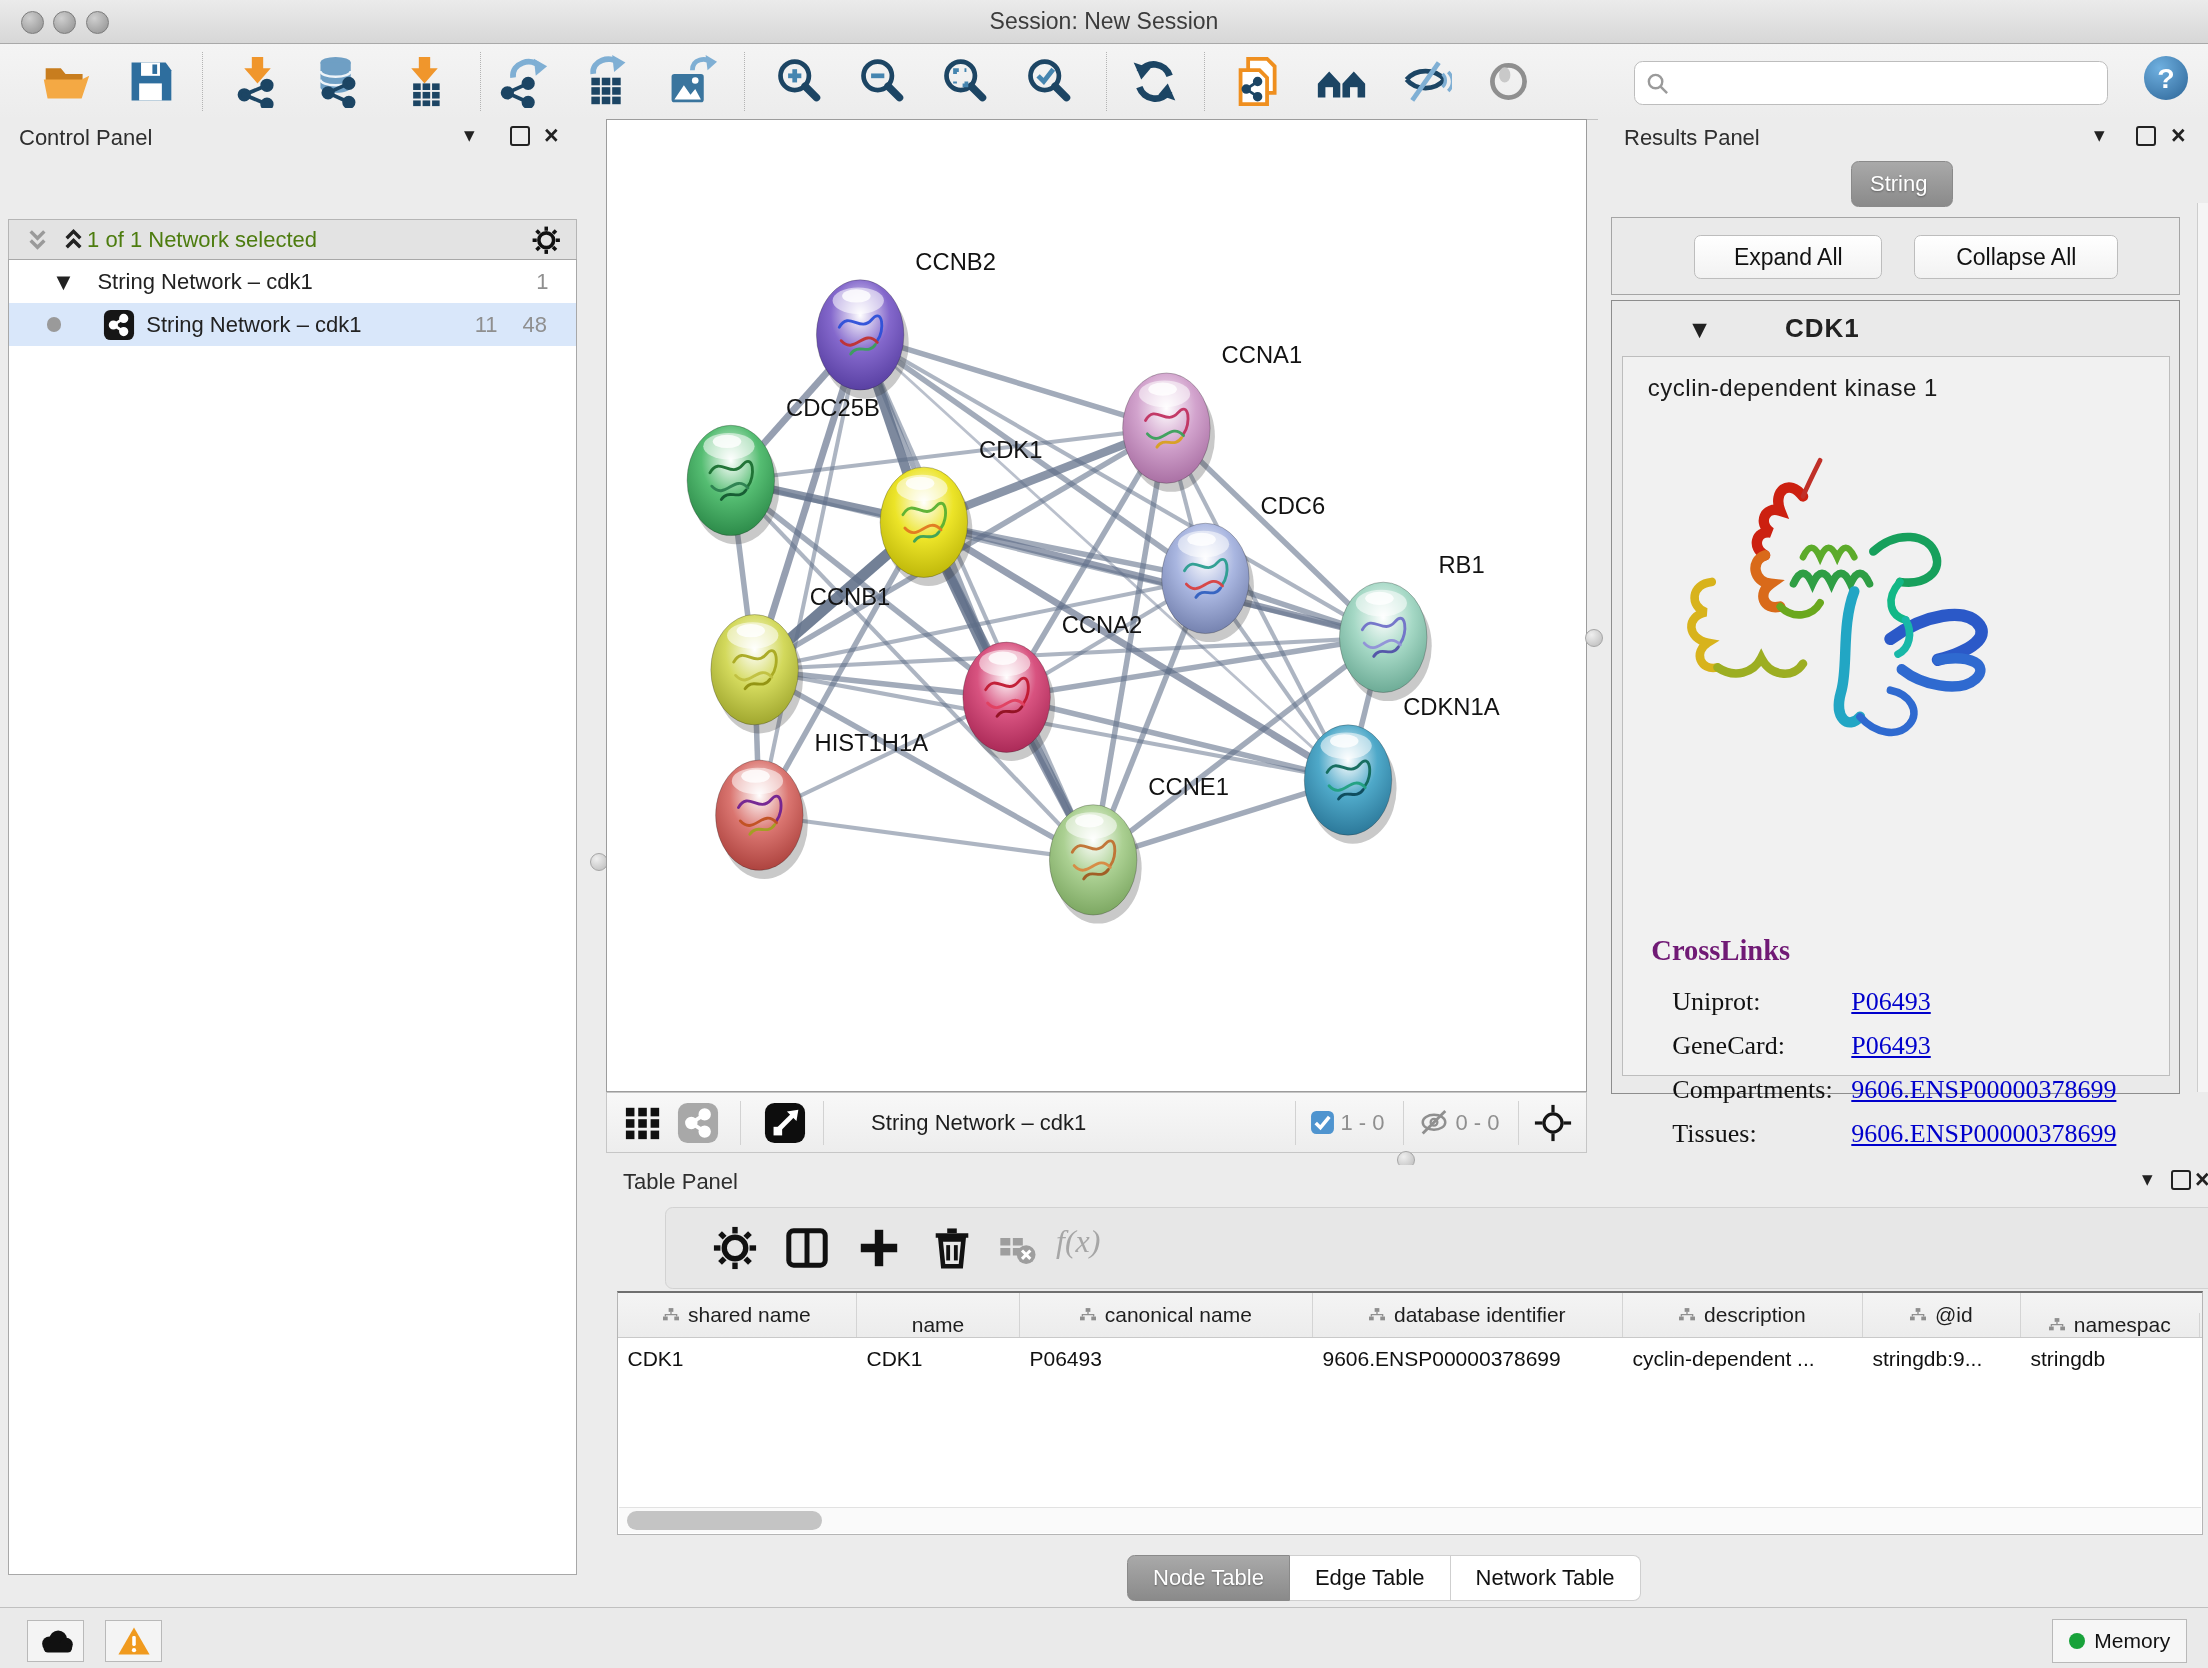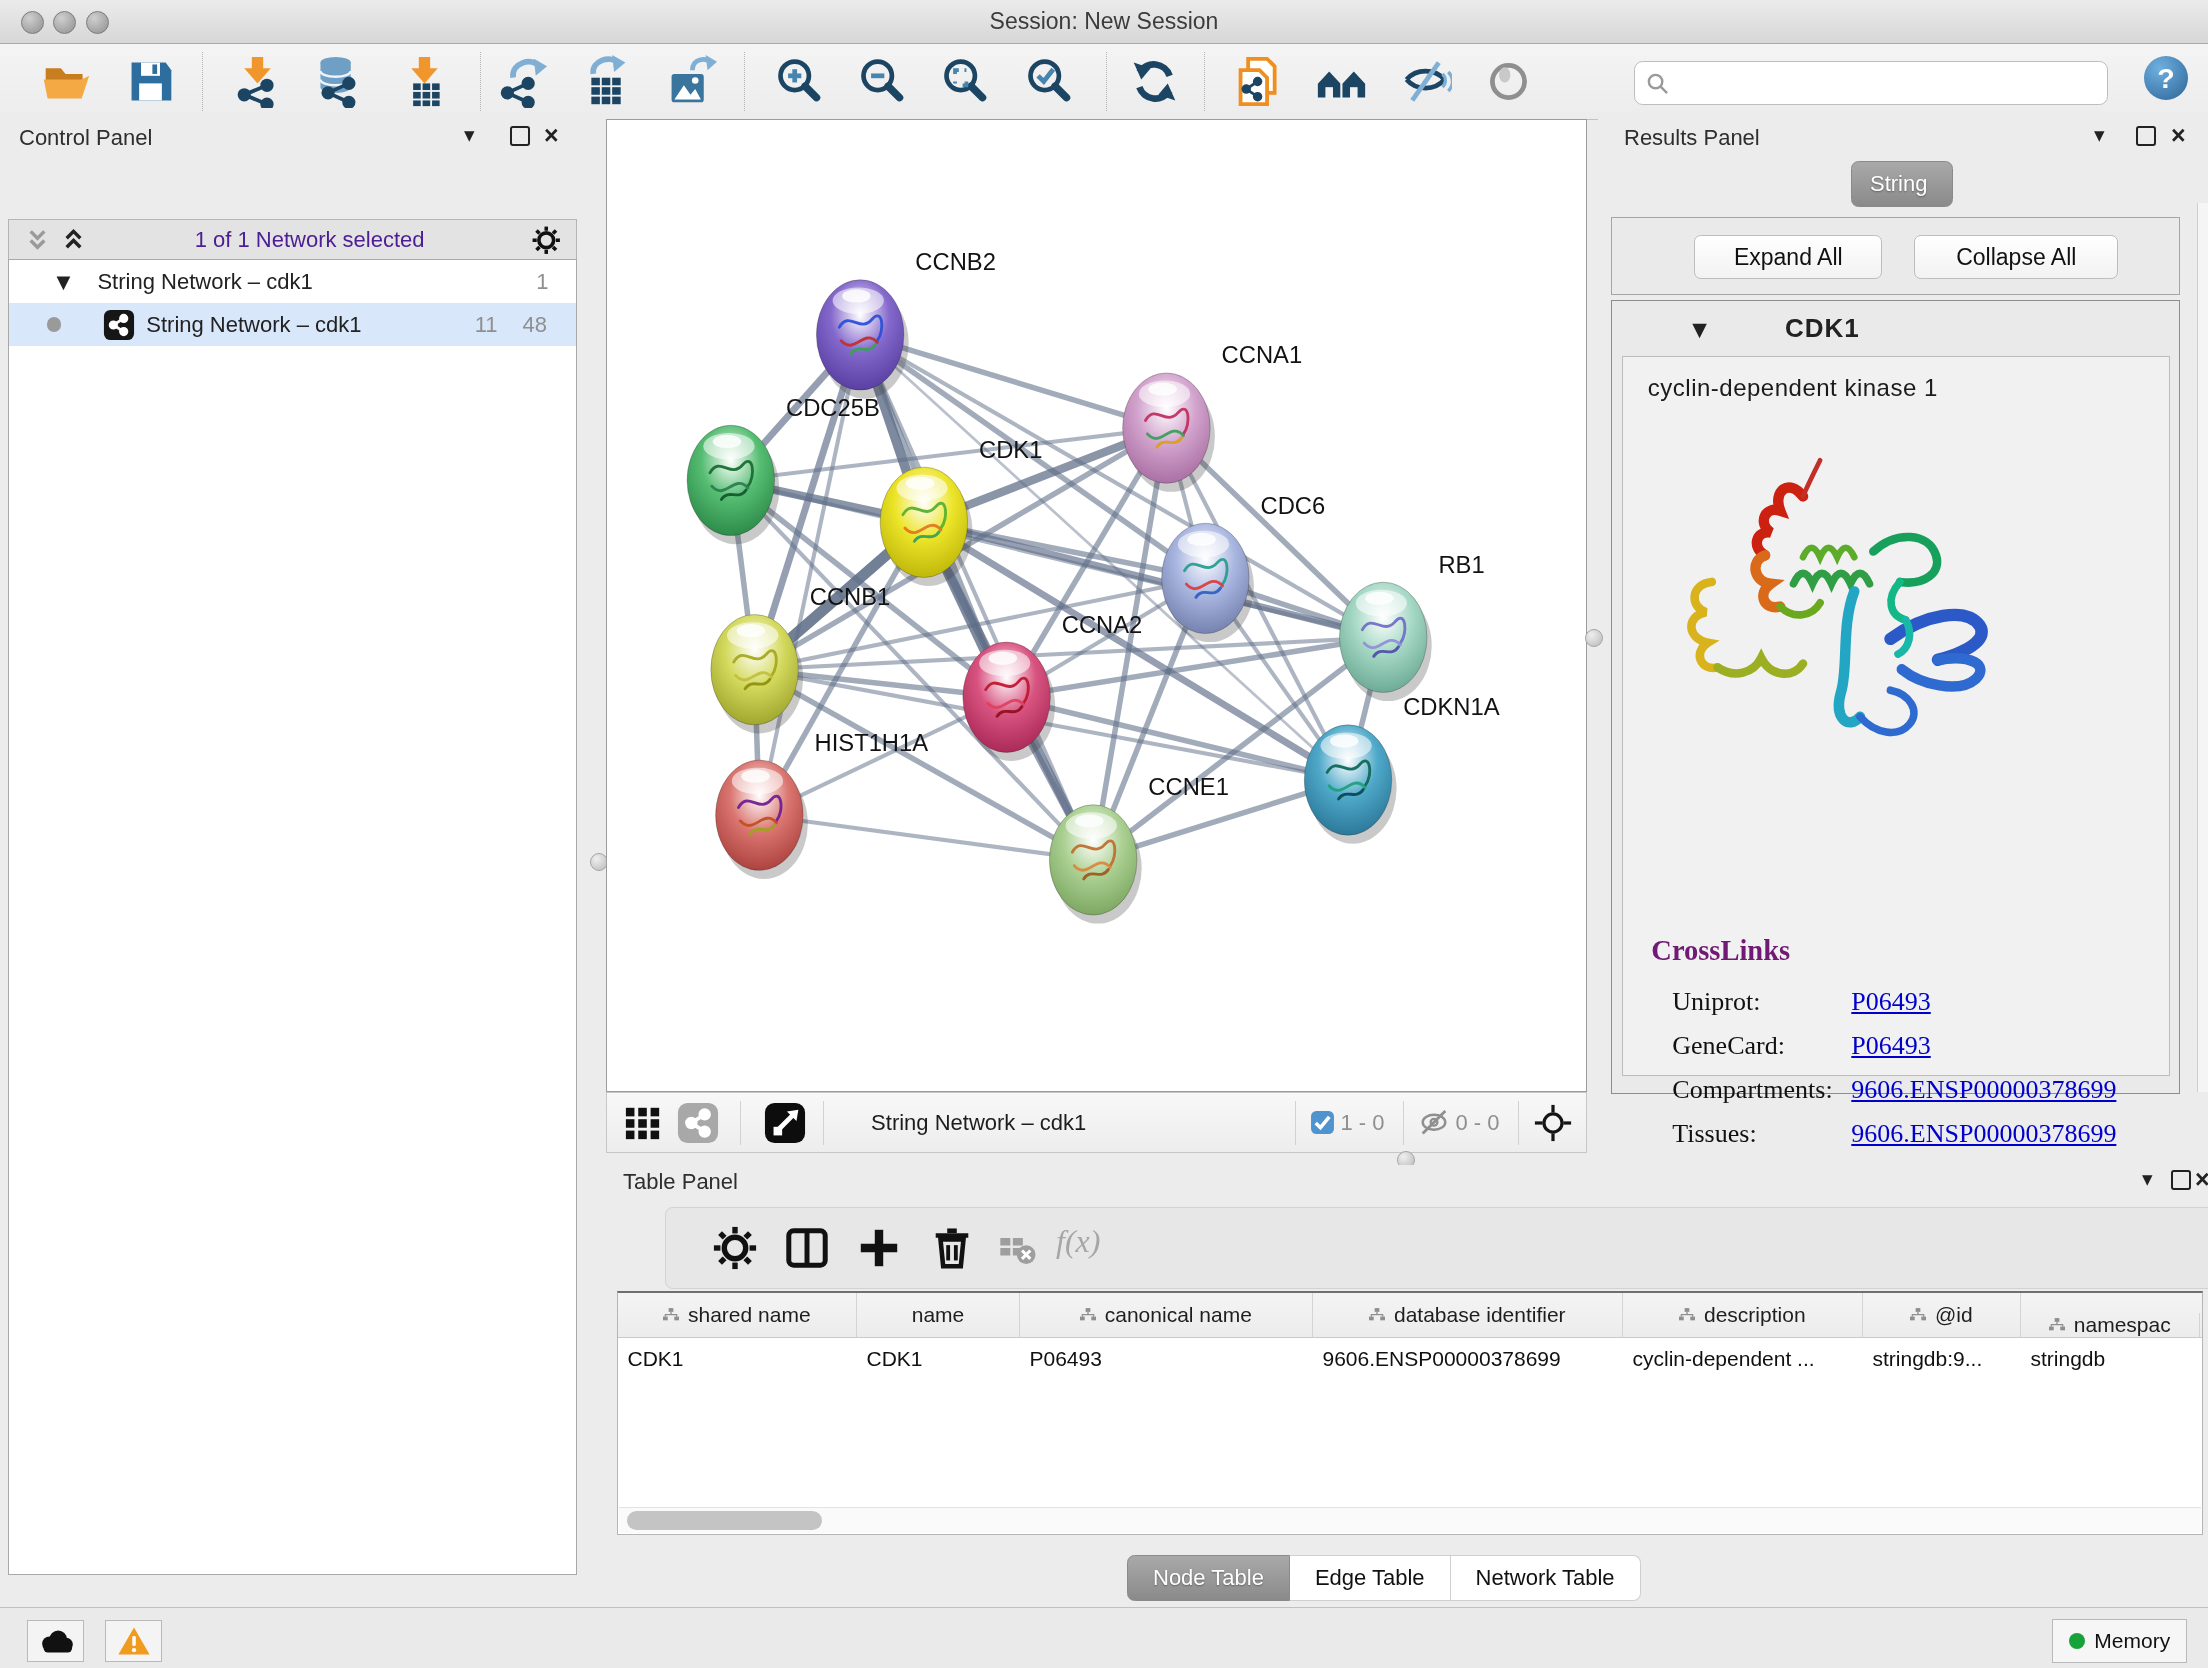--- a/index.html
+++ b/index.html
@@ -40,21 +40,21 @@
   .tab:first-child{border-left:1px solid #cfcfcf;border-radius:7.6px 0 0 7.6px;}
   .tab:last-child{border-radius:0 7.6px 7.6px 0;}
   .tab.sel{background:linear-gradient(#a9a9a9,#8a8a8a);color:#fff;border-color:#8a8a8a;
     text-shadow:0 1px 1.9px rgba(0,0,0,.35);}
   .tab.single{border-radius:7.6px;border-left:1px solid #8a8a8a;padding-left:18px;}
 
   
   #control-panel{left:0;top:119px;width:590px;height:1488px;background:#ececec;}
   #cp-header{position:absolute;left:7.6px;top:100px;width:567px;height:40px;background:#e3e3e3;
     border:1px solid #b5b5b5;border-bottom:none;display:flex;align-items:center;}
-  #cp-header .hdr-label{flex:1;text-align:center;font-size:22px;color:#4c1d95;}
+  #cp-header .hdr-label{flex:1;text-align:left;font-size:22px;color:#4d7c0f;}
   #net-list{position:absolute;left:7.6px;top:140px;width:567px;height:1314px;background:#fff;
     border:1px solid #a8a8a8;}
   .tree-row{height:43px;display:flex;align-items:center;font-size:22px;}
   .tree-row.selrow{background:#d9e7fa;}
   .badge{color:#8f8f8f;}
 
   
   #network-area{left:606px;top:119px;width:981px;height:973px;background:#fff;
     border:1px solid #9c9c9c;box-sizing:border-box;}
   #net-toolbar{left:606px;top:1092px;width:981px;height:61px;
@@ -758,21 +758,21 @@
     <div id="tp-headrow">
         <div class="th-cell" style="width: 239px;">
           <svg width="16" height="14.3" viewBox="0 0 17 15">
             <rect x="6" y="0" width="5" height="4" fill="#8f8f8f"></rect>
             <rect x="0" y="9" width="5" height="4" fill="#8f8f8f"></rect>
             <rect x="12" y="9" width="5" height="4" fill="#8f8f8f"></rect>
             <path d="M8.5 4 v3 M2.5 9 V7 h12 v2" stroke="#8f8f8f" stroke-width="1.4" fill="none"></path>
           </svg>
           <span>shared name</span>
         </div>
-        <div class="th-cell" style="width: 163px;">
+        <div class="th-cell" style="width: 163px; align-items: flex-end;">
           <span>name</span>
         </div>
         <div class="th-cell" style="width: 293px;">
           <svg width="16" height="14.3" viewBox="0 0 17 15">
             <rect x="6" y="0" width="5" height="4" fill="#8f8f8f"></rect>
             <rect x="0" y="9" width="5" height="4" fill="#8f8f8f"></rect>
             <rect x="12" y="9" width="5" height="4" fill="#8f8f8f"></rect>
             <path d="M8.5 4 v3 M2.5 9 V7 h12 v2" stroke="#8f8f8f" stroke-width="1.4" fill="none"></path>
           </svg>
           <span>canonical name</span>

